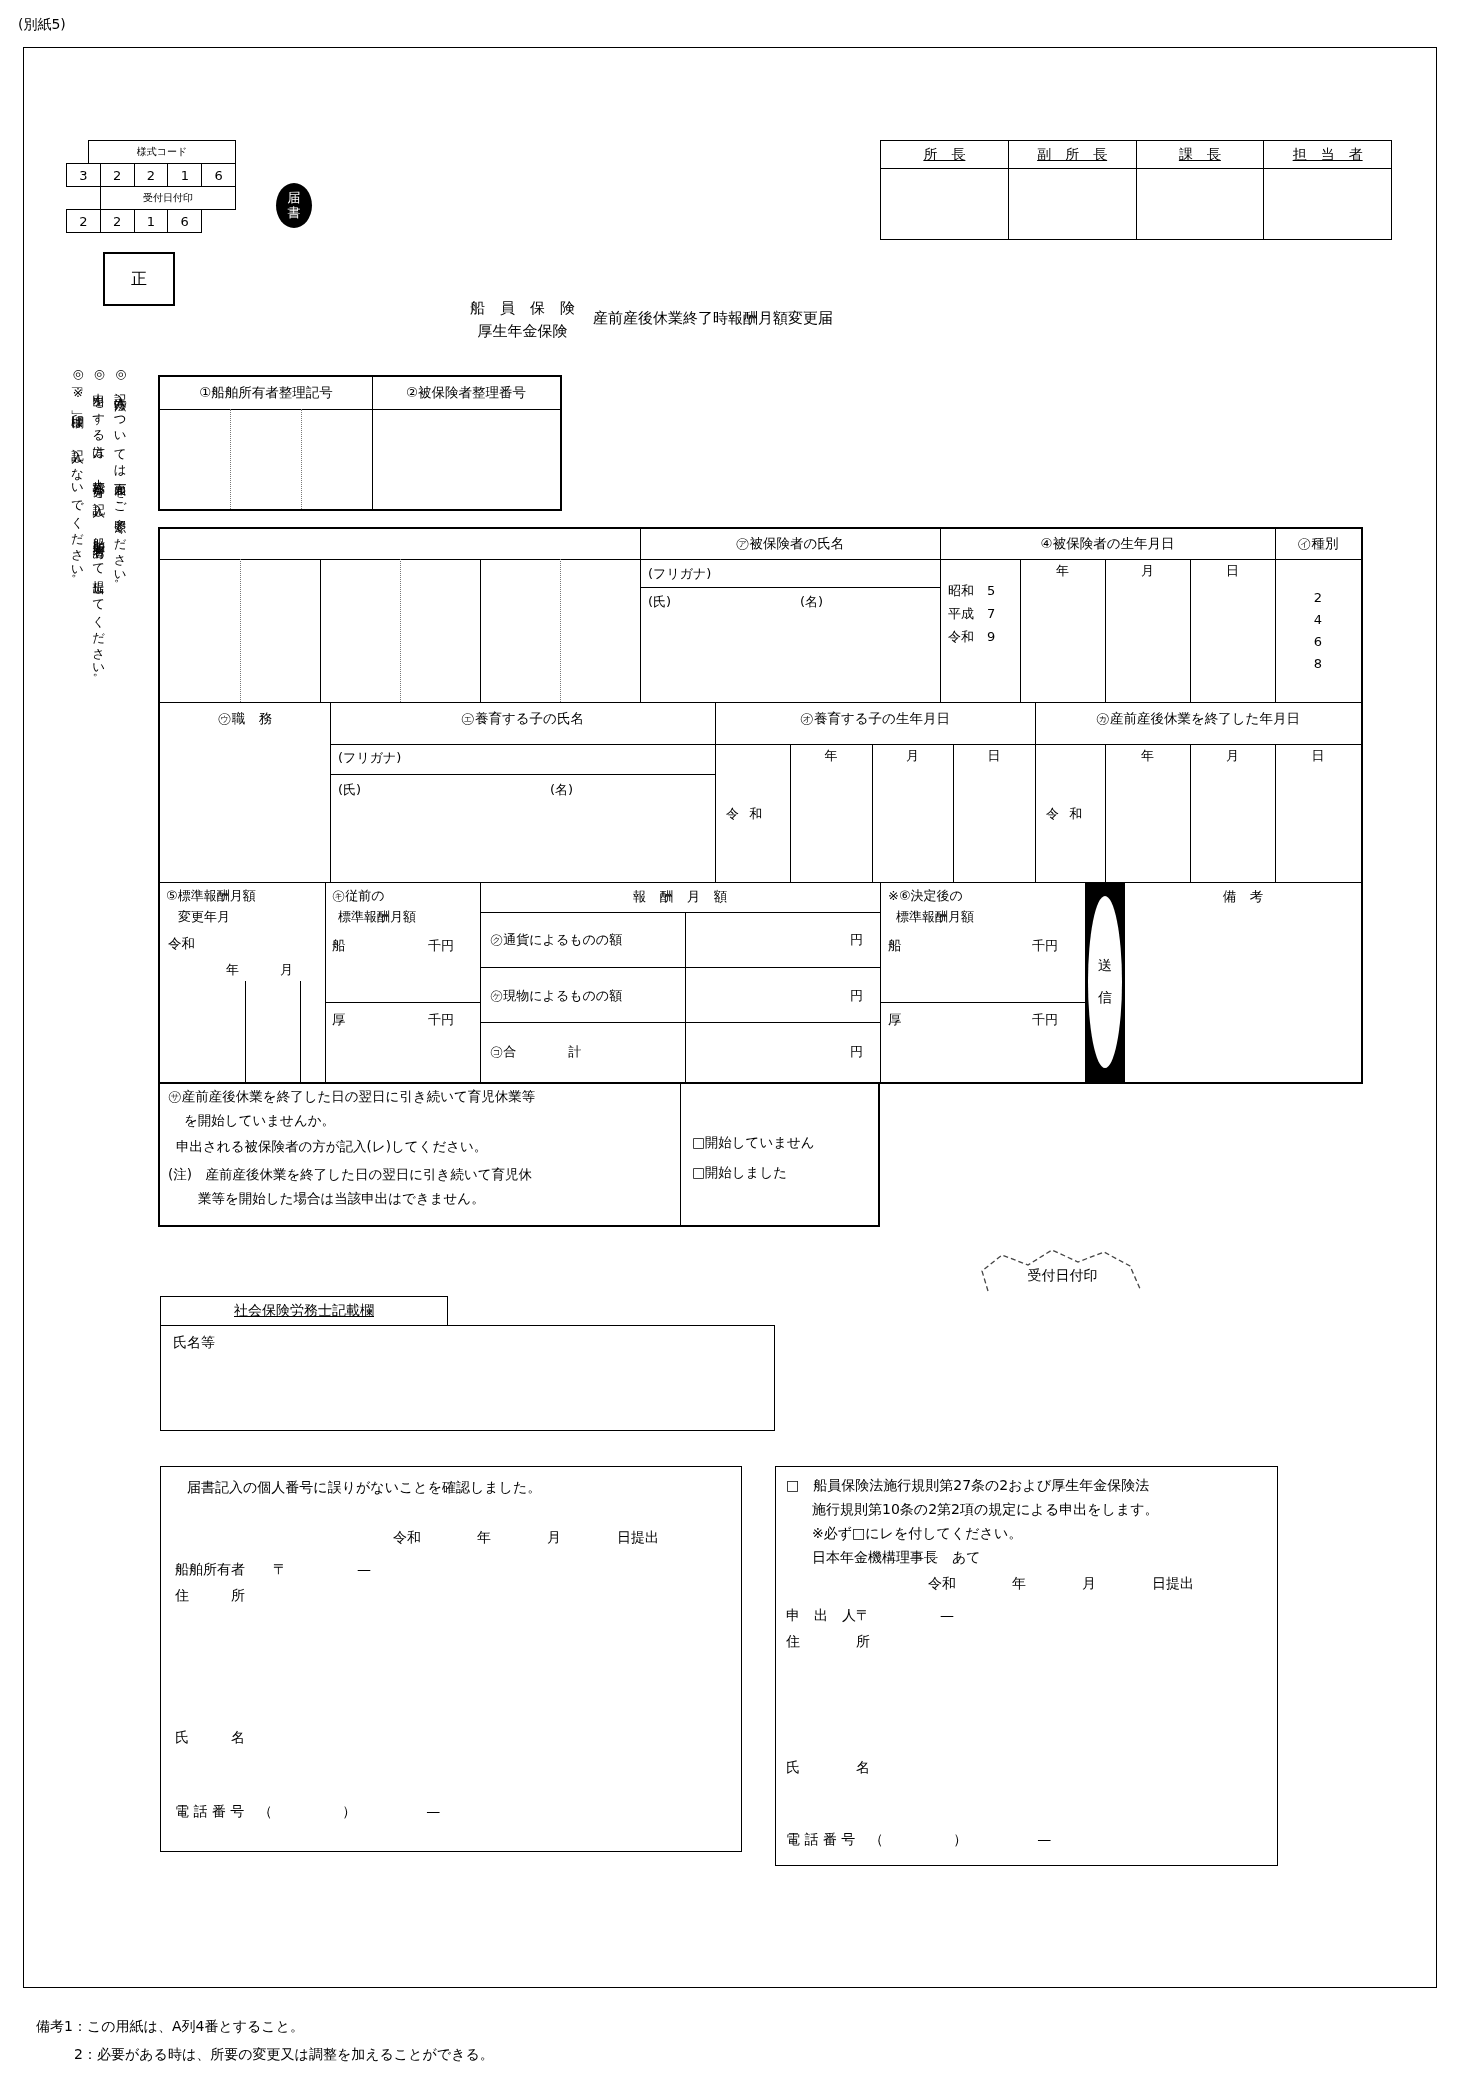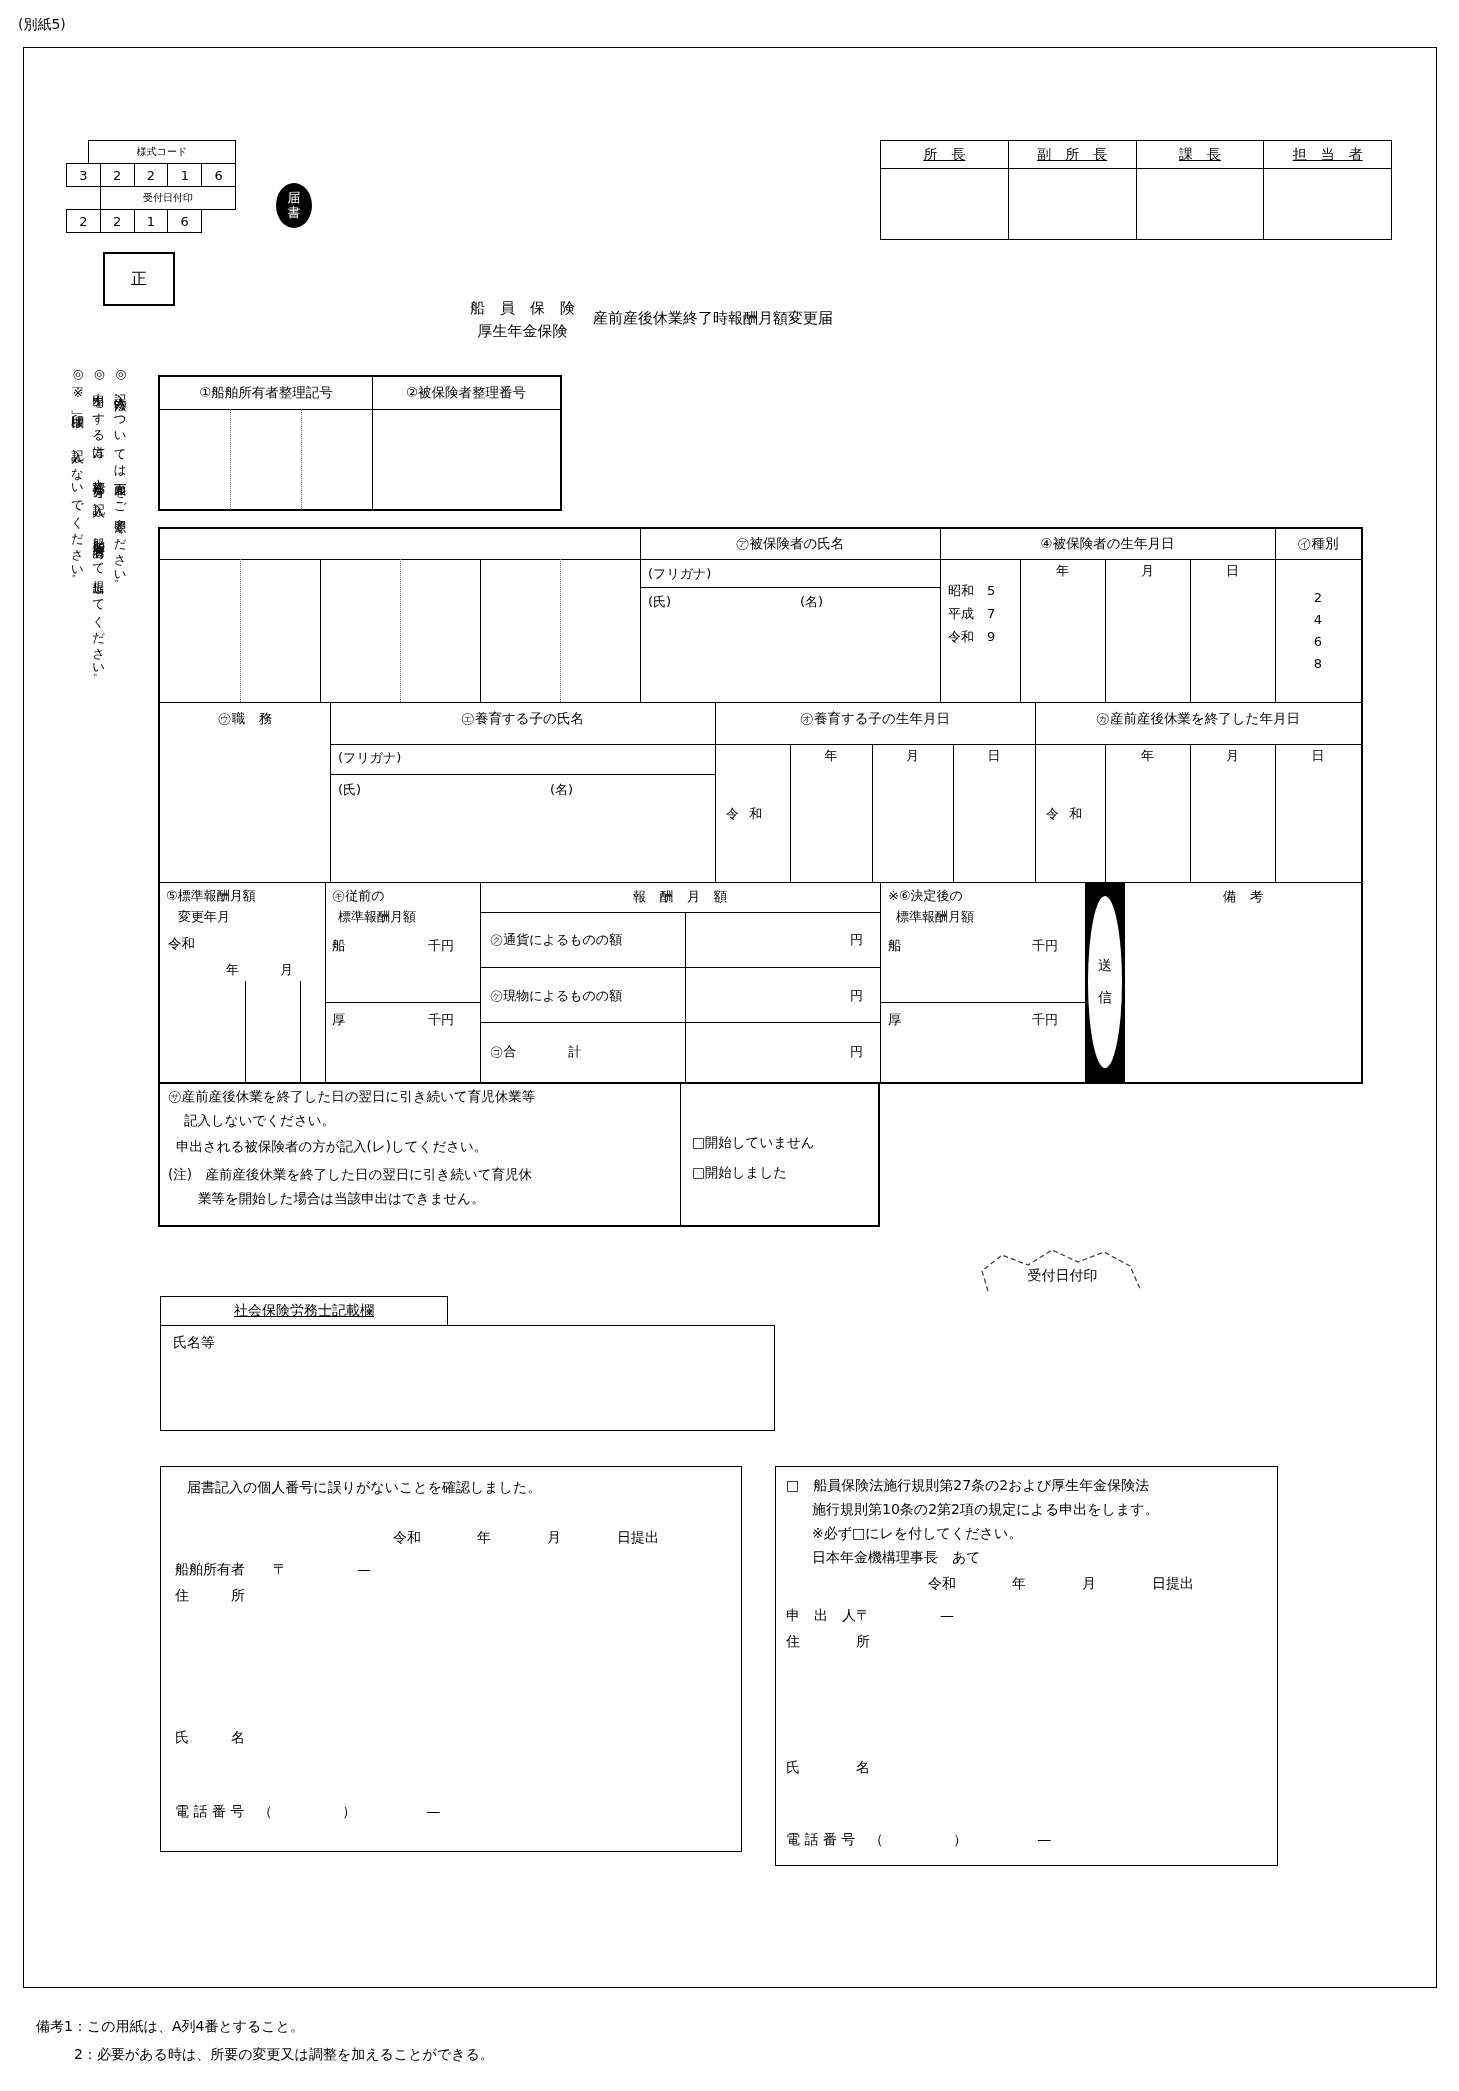--- a/index.html
+++ b/index.html
@@ -230,21 +230,21 @@
       </div>
     </div>
 
     <div class="tc" style="left:965px;top:355px;width:236px;height:26px">備　考</div>
     <div class="abs" style="left:965px;top:381px;width:236px;height:172px"></div>
   </div>
 
   <div class="abs b2" style="left:158px;top:1082px;width:722px;height:145px;border-top:none">
     <div class="vline" style="left:520px;top:0;height:100%"></div>
     <div class="t" style="left:8px;top:6px">㋚産前産後休業を終了した日の翌日に引き続いて育児休業等</div>
-    <div class="t" style="left:24px;top:30px">記入しないでください。</div>
+    <div class="t" style="left:24px;top:30px">を開始していませんか。</div>
     <div class="t" style="left:16px;top:56px">申出される被保険者の方が記入(レ)してください。</div>
     <div class="t" style="left:8px;top:84px">(注)　産前産後休業を終了した日の翌日に引き続いて育児休</div>
     <div class="t" style="left:38px;top:108px">業等を開始した場合は当該申出はできません。</div>
     <div class="t" style="left:532px;top:52px">□開始していません</div>
     <div class="t" style="left:532px;top:82px">□開始しました</div>
   </div>
 
   <div class="abs" style="left:980px;top:1243px;width:165px;height:52px">
     <svg width="165" height="52" style="position:absolute;left:0;top:0">
       <path d="M8,48 L2,28 L22,12 L48,22 L72,7 L98,19 L124,9 L150,23 L161,48" fill="none" stroke="#444" stroke-width="1.3" stroke-dasharray="5,3"></path>

